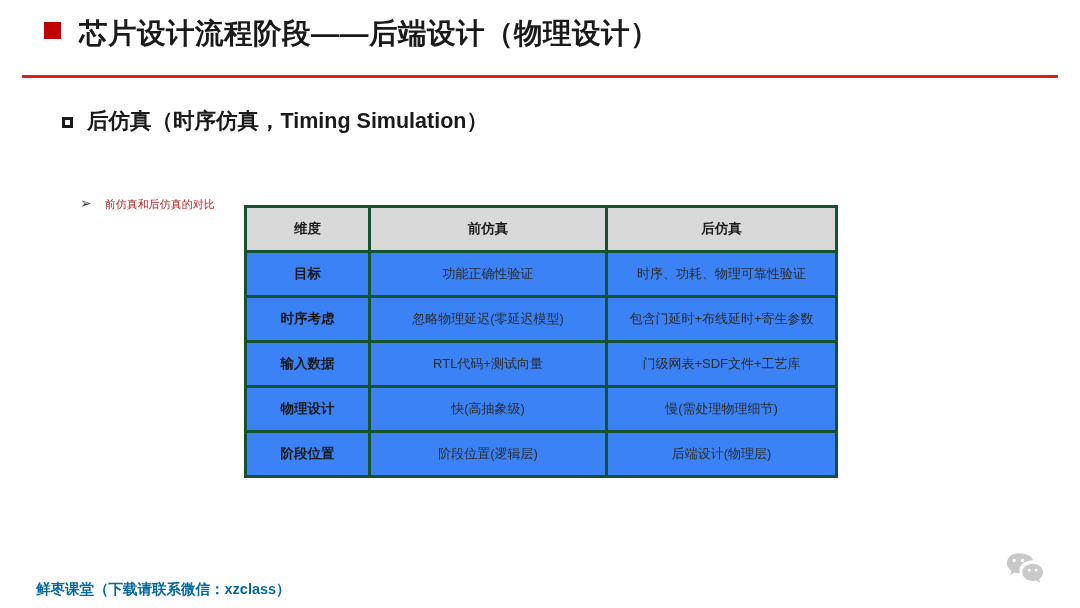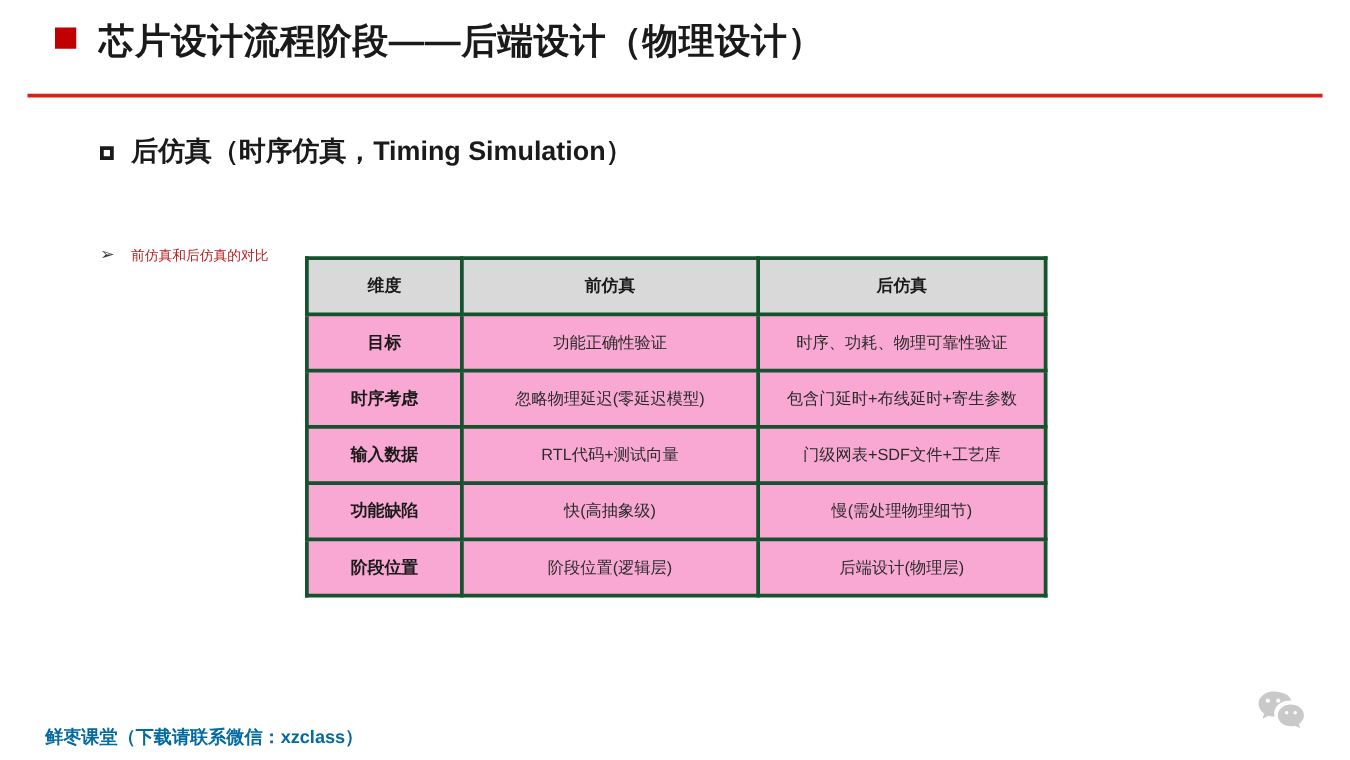--- a/index.html
+++ b/index.html
@@ -44,21 +44,21 @@
     left: 22px;
     top: 75px;
     width: 1036px;
     height: 3px;
     background: #d91f16;
   }
 
   
   .sub-head-row {
     position: absolute;
-    left: 80px;
+    left: 62px;
     top: 106px;
     display: flex;
     align-items: center;
     gap: 14px;
   }
   .sub-bullet {
     width: 11px;
     height: 11px;
     border: 3px solid #1a1a1a;
     box-sizing: border-box;
@@ -117,21 +117,21 @@
     box-sizing: border-box;
     white-space: nowrap;
   }
   .cmp-table thead th {
     background: #d9d9d9;
     font-size: 13.5px;
     font-weight: bold;
     color: #1a1a1a;
   }
   .cmp-table tbody td {
-    background: #f9a8d4;
+    background: #3b82f6;
     font-size: 13px;
     color: #2b2b2b;
     font-weight: normal;
   }
   .cmp-table tbody td.dim {
     font-size: 13.5px;
     font-weight: bold;
     color: #1a1a1a;
   }
 
@@ -208,21 +208,21 @@
       <td class="dim">时序考虑</td>
       <td>忽略物理延迟(零延迟模型)</td>
       <td>包含门延时+布线延时+寄生参数</td>
     </tr>
     <tr>
       <td class="dim">输入数据</td>
       <td>RTL代码+测试向量</td>
       <td>门级网表+SDF文件+工艺库</td>
     </tr>
     <tr>
-      <td class="dim">功能缺陷</td>
+      <td class="dim">物理设计</td>
       <td>快(高抽象级)</td>
       <td>慢(需处理物理细节)</td>
     </tr>
     <tr>
       <td class="dim">阶段位置</td>
       <td>阶段位置(逻辑层)</td>
       <td>后端设计(物理层)</td>
     </tr>
   </tbody>
 </table>

